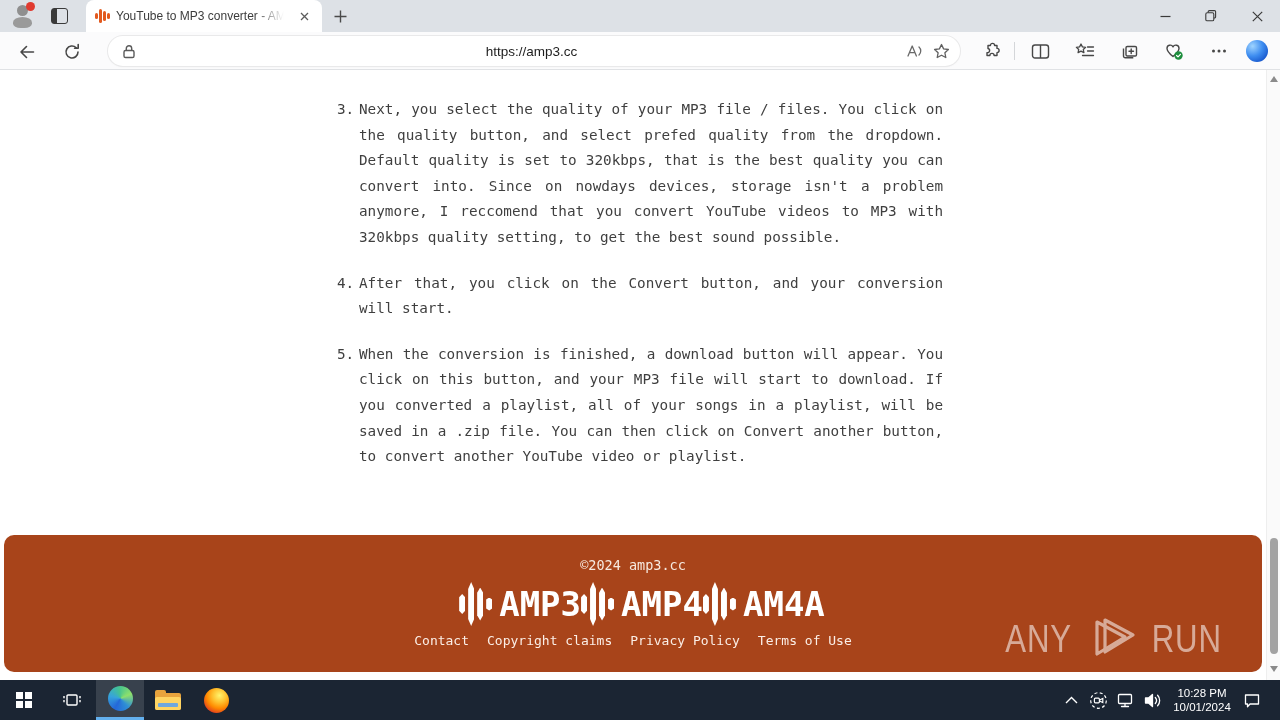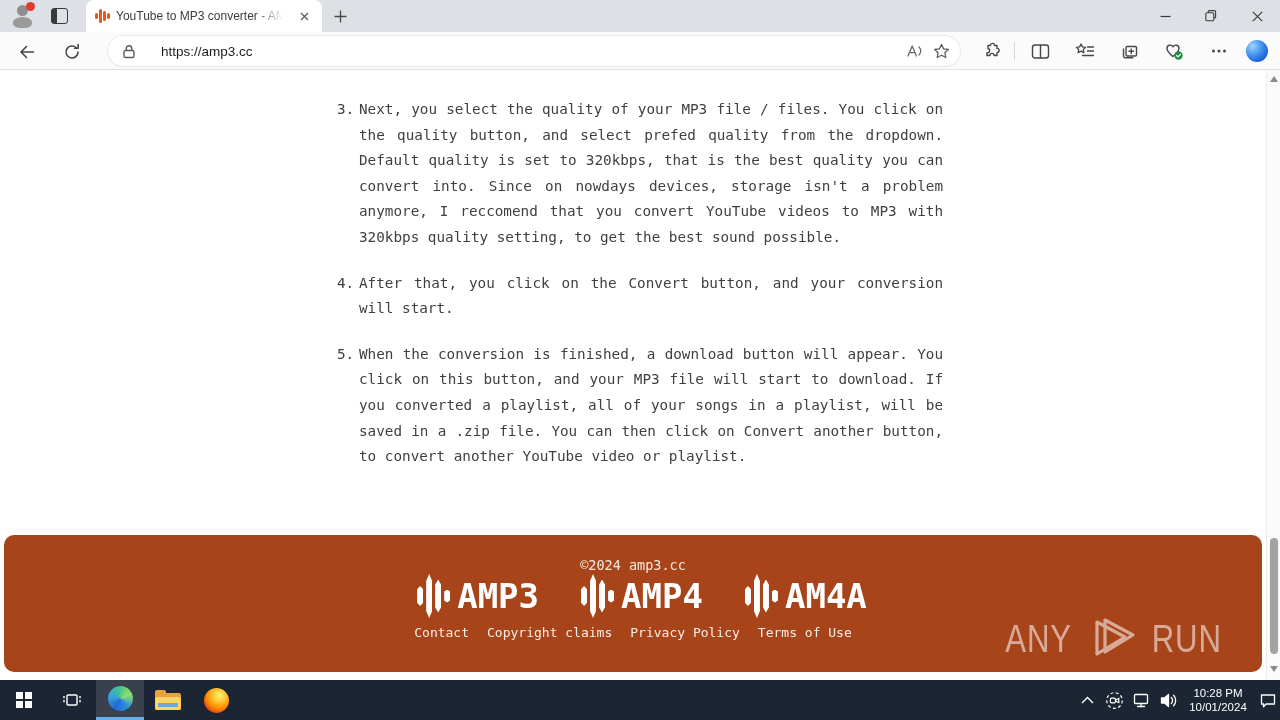--- a/index.html
+++ b/index.html
@@ -23,38 +23,38 @@
   .icon-btn { display:flex; align-items:center; justify-content:center; cursor:pointer; }
   .tab-close { width:18px; height:18px; border-radius:4px; flex:none; }
   .newtab { position:absolute; left:330px; top:6px; width:20px; height:20px; border-radius:4px; }
   .win-controls { position:absolute; right:0; top:0; height:32px; display:flex; }
   .win-btn { width:46px; height:32px; display:flex; align-items:center; justify-content:center; cursor:pointer; }
 
   
   .toolbar { position:absolute; top:32px; left:0; width:1280px; height:38px; background:#fbfbfc; border-bottom:1px solid #e0e2e5; }
   .nav-ic { position:absolute; top:9px; width:22px; height:22px; }
   .addressbar { position:absolute; left:108px; top:4px; width:852px; height:30px; background:#fff; border-radius:16px; box-shadow:0 0 0 1px #e9e9ea, 0 1px 2px rgba(0,0,0,.06); display:flex; align-items:center; padding:0 6px 0 14px; cursor:text; }
-  .url { margin-left:25px; font-size:13.5px; color:#1d1d1d; flex:1; }
+  .url { margin-left:25px; font-size:13.5px; color:#1d1d1d; flex:1;text-align:center; }
   .pill-ic { width:26px; height:26px; border-radius:50%; }
   .tb-ic { position:absolute; top:8px; width:22px; height:22px; }
   .tb-divider { position:absolute; left:1014px; top:10px; width:1px; height:18px; background:#d4d6d9; }
   .copilot { position:absolute; left:1246px; top:8px; width:22px; height:22px; border-radius:50%;
              background:radial-gradient(circle at 30% 28%, #9fd4ff 0%, #3e8df0 45%, #1d5fd2 75%, #1746a8 100%); cursor:pointer; }
 
   
   .viewport { position:absolute; top:70px; left:0; width:1280px; height:610px; background:#fff; }
   .content { width:606px; margin:0 auto; padding-top:27px; font-family:"DejaVu Sans Mono", monospace; font-size:14.3px; line-height:25.6px; color:#3f3f3f; }
   .item { display:flex; margin-bottom:20px; }
   .item-num { width:22px; flex:none; }
   .item-text { flex:1; text-align:justify; }
 
   
   .site-footer { position:absolute; left:4px; bottom:8px; width:1258px; height:137px; border-radius:10px; background:#a8441a; color:#fff; }
   .f-copy { text-align:center; padding-top:22px; font-family:"DejaVu Sans Mono", monospace; font-size:13.5px; color:#f6e9df; }
-  .f-logos { display:flex; justify-content:center; align-items:center; gap:42px; height:46px;padding-left:18px; }
+  .f-logos { display:flex; justify-content:center; align-items:center; margin-top:8px; height:46px;padding-left:18px; }
   .logo { display:flex; align-items:center; gap:7px; }
   .logo-bars { display:flex; align-items:center; gap:3px; }
   .logo-bars i { display:block; width:6px; background:#fff; clip-path:polygon(50% 0,100% 16%,100% 84%,50% 100%,0 84%,0 16%); }
   .logo-text { font-family:"DejaVu Sans Mono", monospace; font-weight:bold; font-size:34px; color:#fff; }
   .f-links { display:flex; justify-content:center; gap:18px; margin-top:6px; font-family:"DejaVu Sans Mono", monospace; font-size:13px; color:#fbeee6; }
   .f-links span { cursor:pointer; }
   .watermark { position:absolute; right:32px; bottom:10px; display:flex; align-items:center; gap:4px; opacity:.55; }
   .wm-text { display:inline-block; font-size:39px; letter-spacing:1px; color:#fff; transform:scaleX(.8); }
 
   
@@ -78,21 +78,21 @@
   .deco .leaf1 { position:absolute; right:8px; top:4px; width:7px; height:16px; background:#5da44b; border-radius:50%; transform:rotate(24deg); }
   .deco .leaf2 { position:absolute; right:2px; top:10px; width:6px; height:14px; background:#3f7f33; border-radius:50%; transform:rotate(40deg); }
   .edge-active { background:rgba(255,255,255,.13); border-bottom:3px solid #63b0ee; }
   .edge-orb { width:25px; height:25px; border-radius:50%; background:conic-gradient(from 210deg, #2467d8, #36a3dc, #45c38f, #8ee06b, #2f8fd6, #2467d8); }
   .folder { position:relative; width:26px; height:20px; }
   .folder .back { position:absolute; inset:0; top:3px; background:#e8a33d; border-radius:2px; }
   .folder .tabp { position:absolute; left:0; top:0; width:11px; height:6px; background:#e8a33d; border-radius:2px 2px 0 0; }
   .folder .front { position:absolute; left:0; right:0; bottom:0; height:13px; background:#ffd462; border-radius:2px; }
   .folder .slot { position:absolute; left:3px; right:3px; bottom:3px; height:4px; background:#6fa7dd; border-radius:1px; }
   .ff-orb { width:25px; height:25px; border-radius:50%; background:radial-gradient(circle at 62% 30%, #fff46e 0%, #ffc12e 30%, #ff8a00 55%, #e2421c 78%, #8f2bb0 100%); }
-  .tray { margin-left:auto; display:flex; align-items:center; padding-right:0; gap:2px; }
+  .tray { margin-left:auto; display:flex; align-items:center; padding-right:16px; gap:2px; }
   .tray-ic { width:25px; height:40px; display:flex; align-items:center; justify-content:center; cursor:pointer; }
   .clock { width:70px; text-align:center; font-size:11.5px; line-height:14px; cursor:pointer; padding:0 2px; }
   svg { display:block; }
 </style>
 </head>
 <body>
 
 <div class="stage">
 
   <div class="titlebar">

